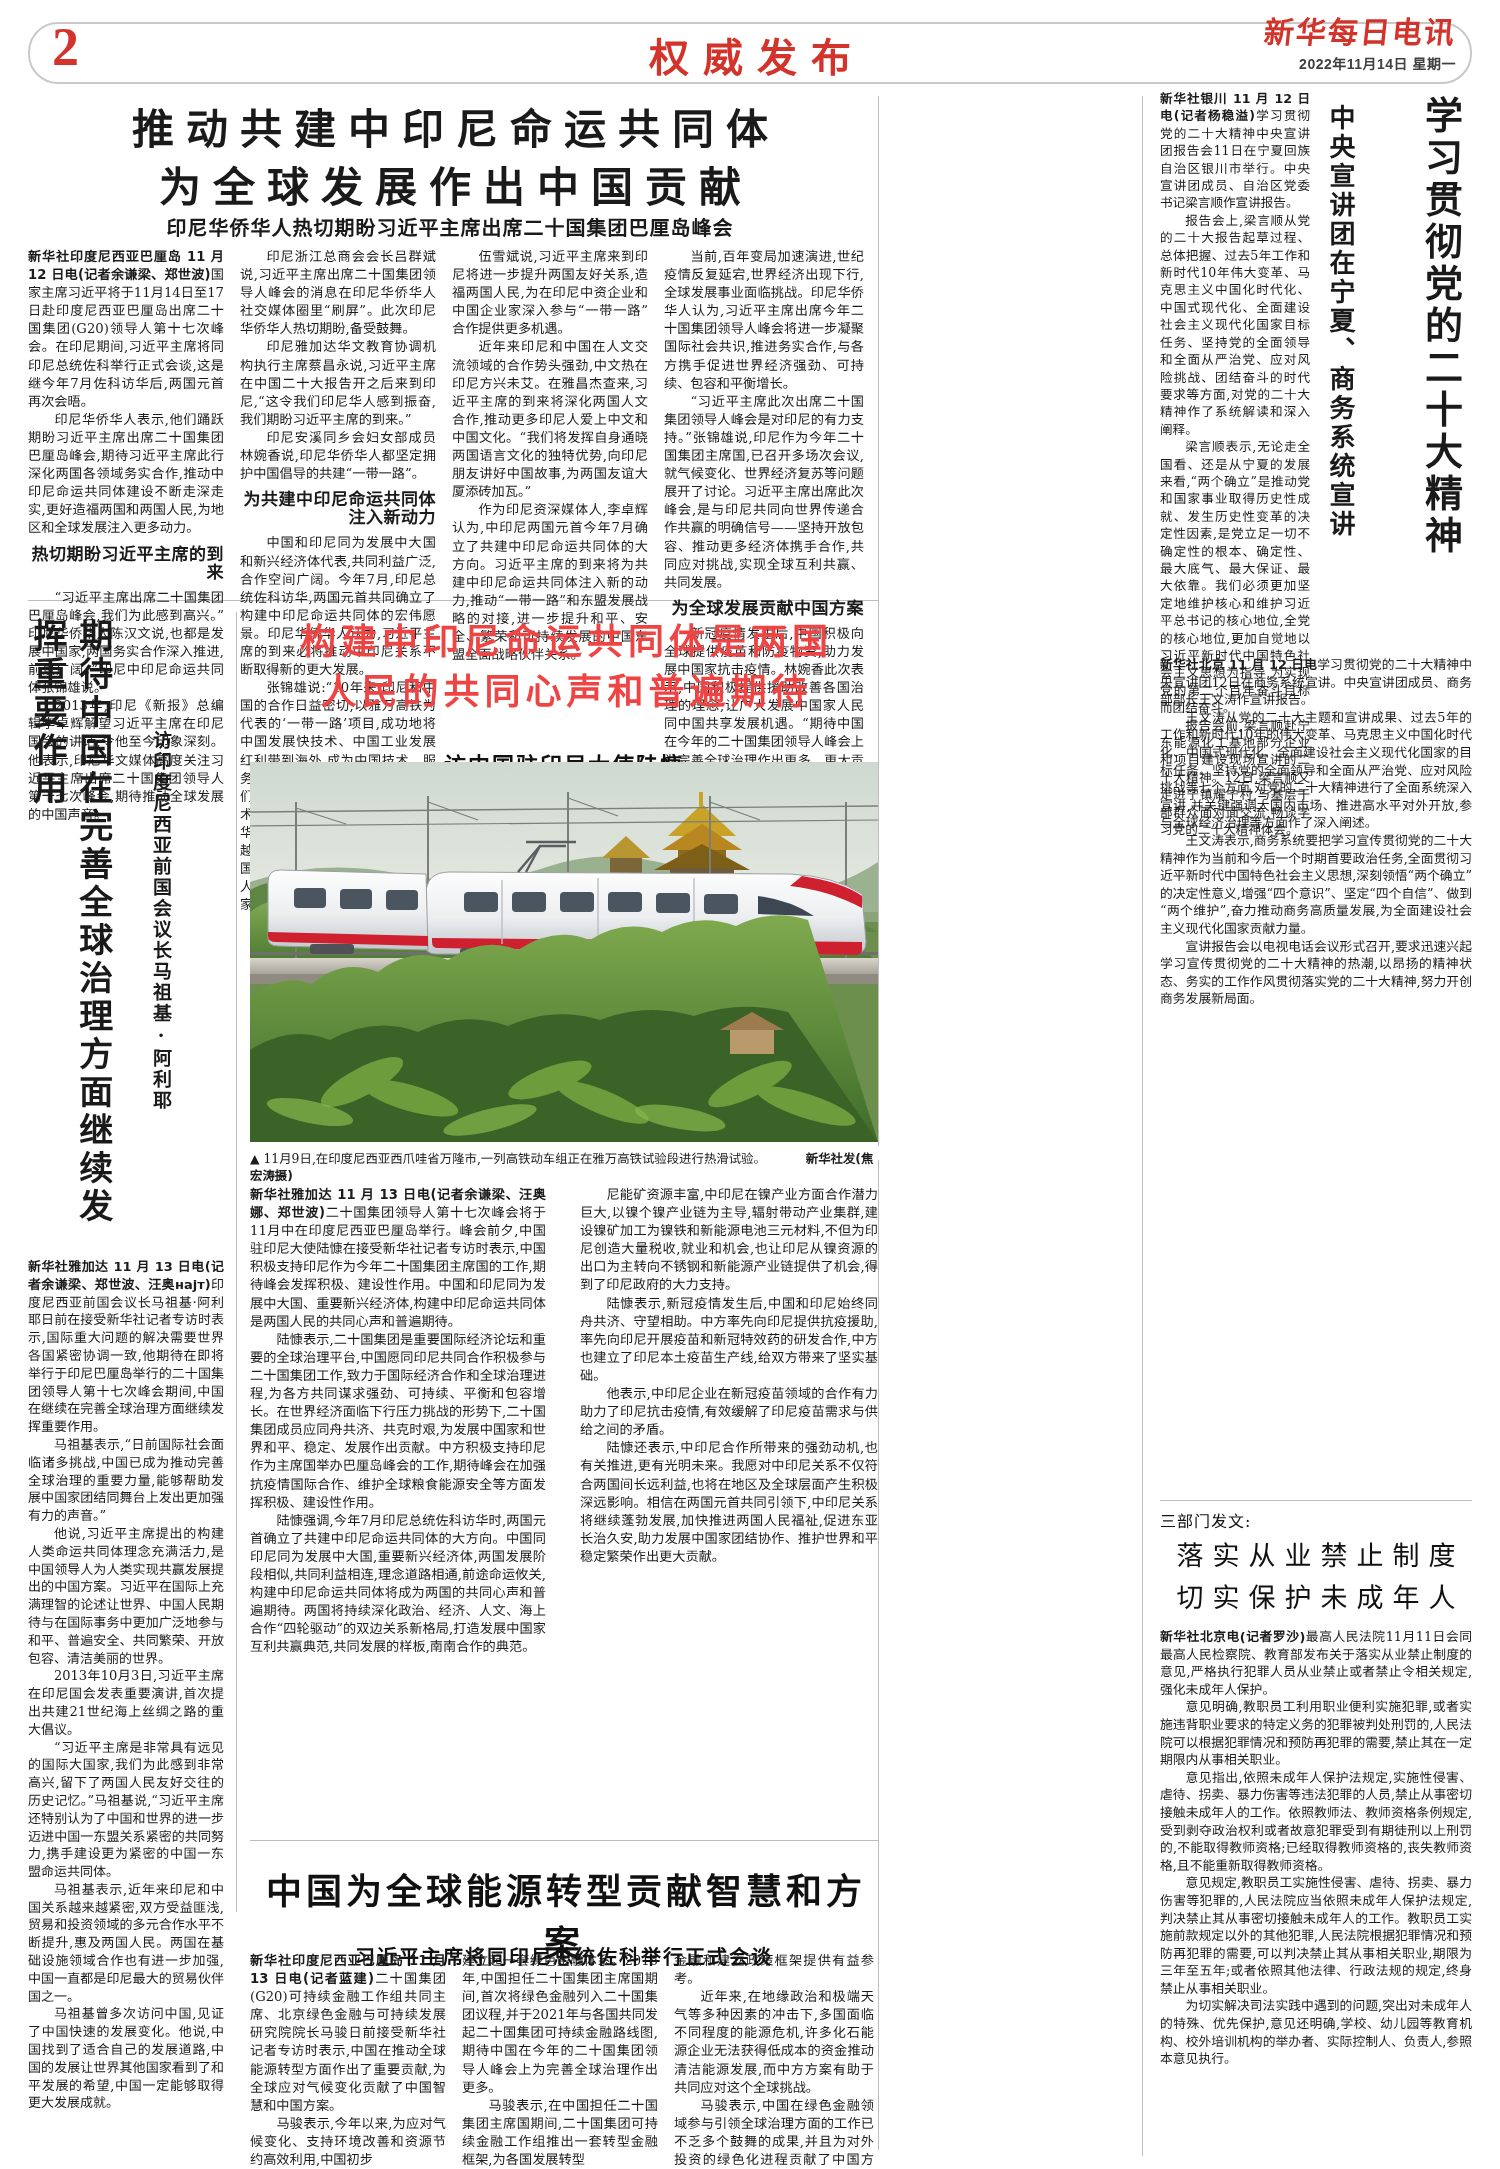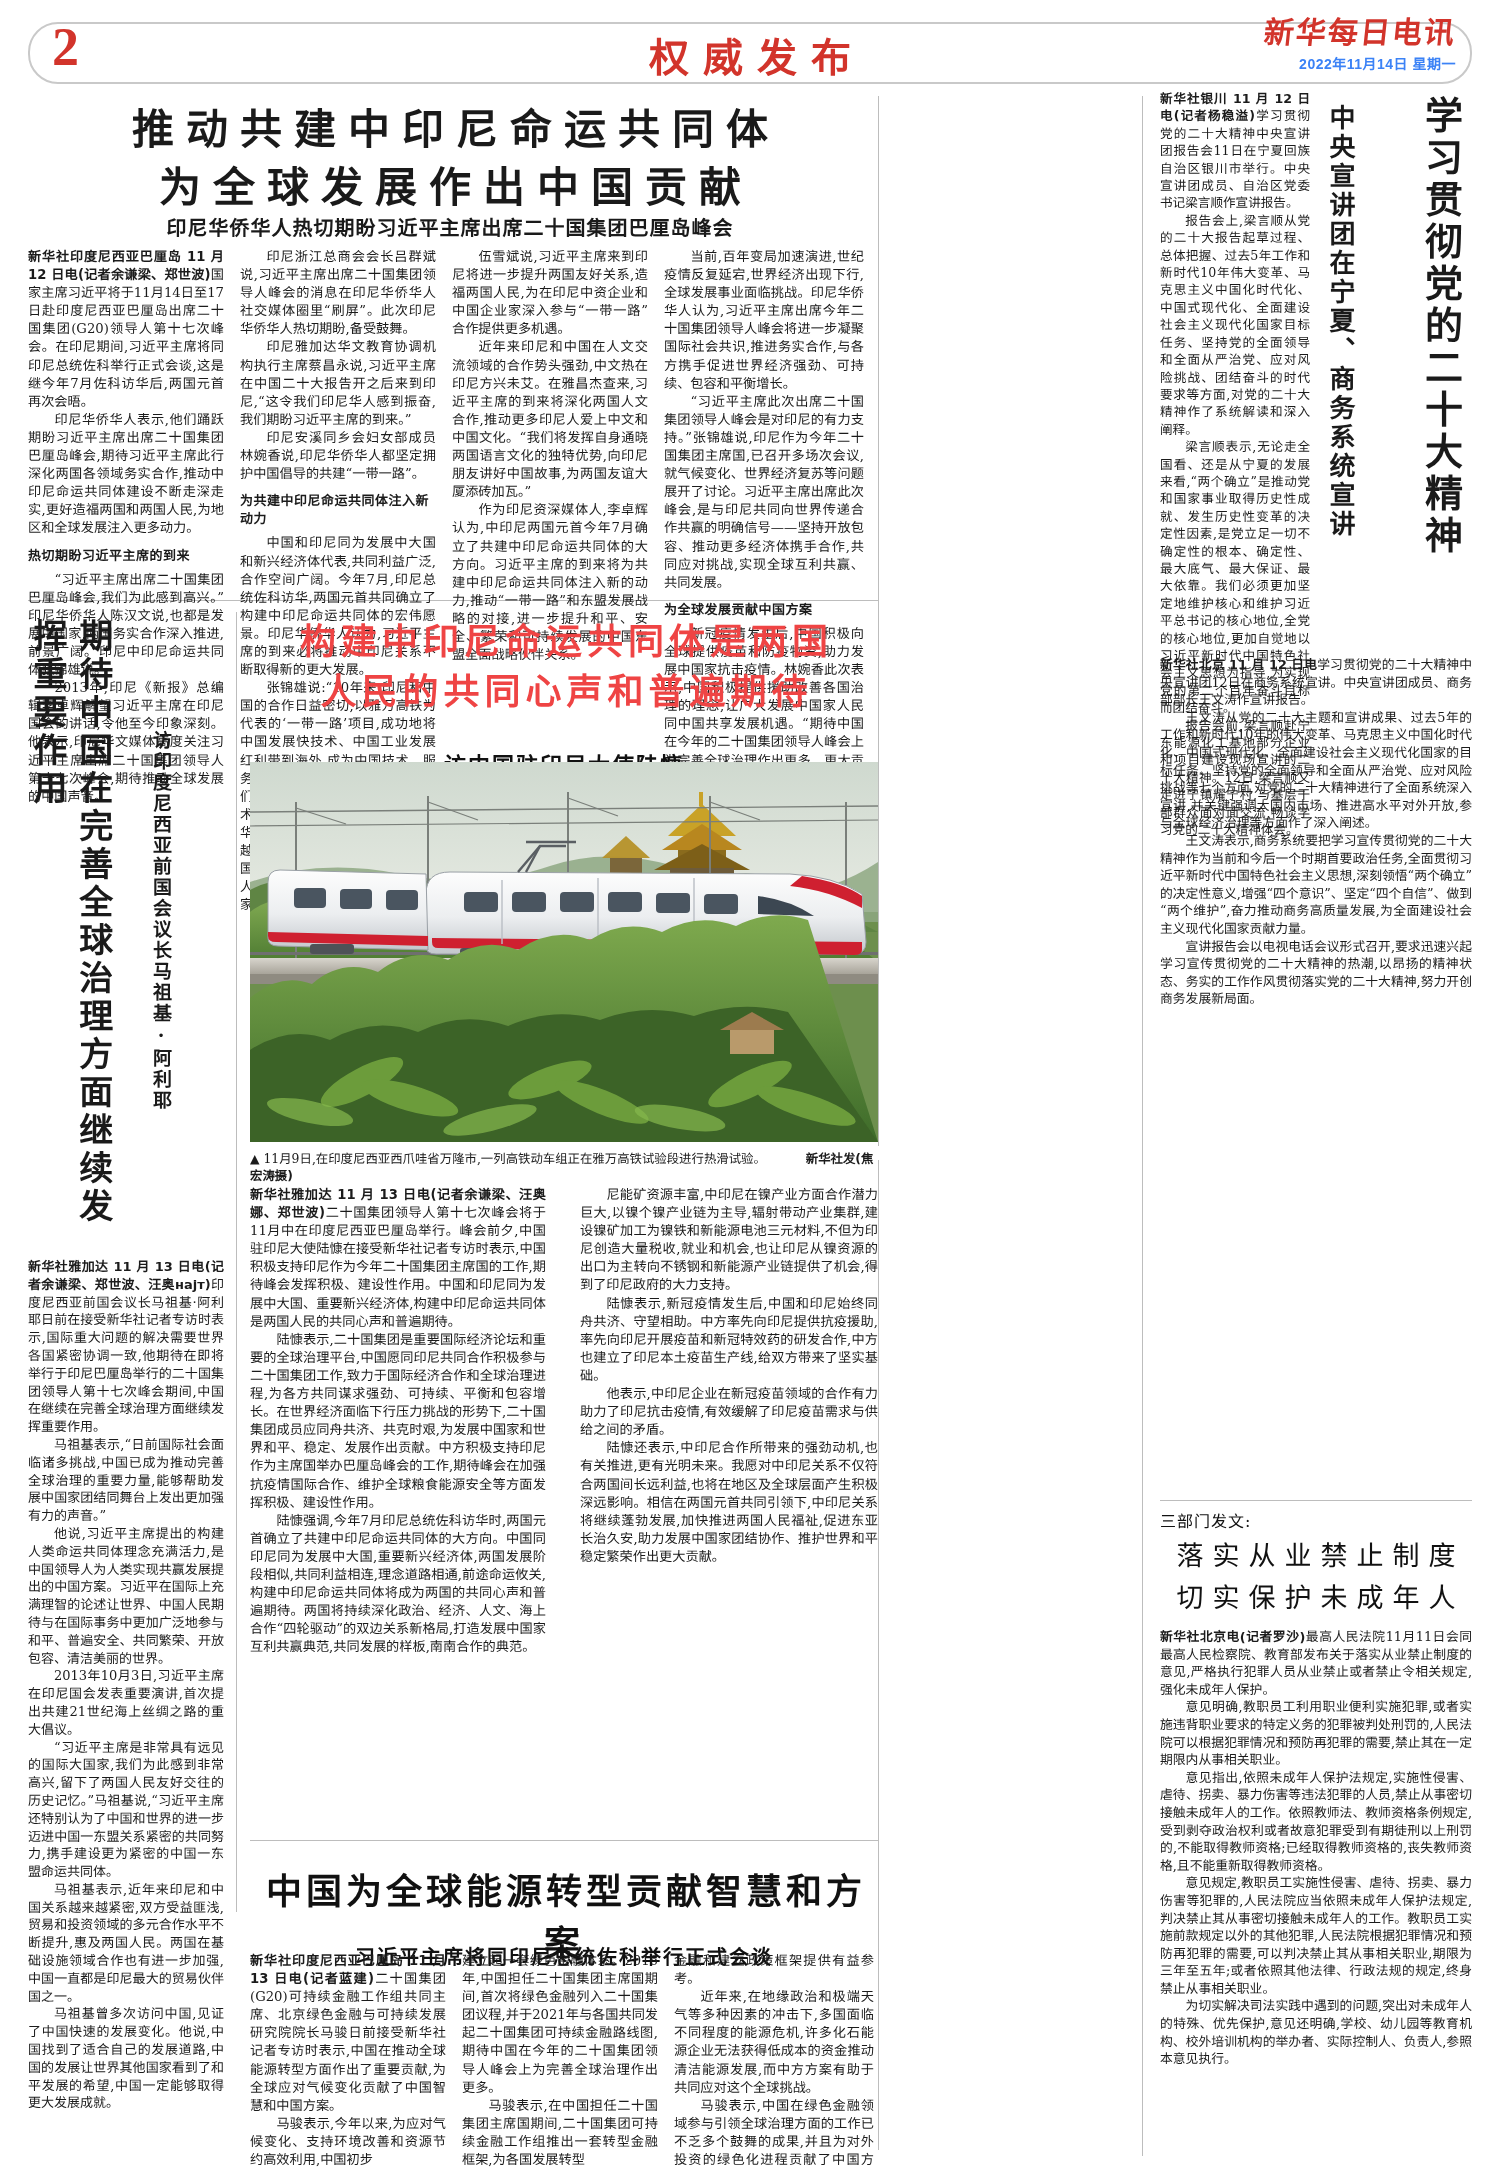--- a/index.html
+++ b/index.html
@@ -27,21 +27,21 @@
   }
   .nameplate{
     position:absolute;right:44px;top:16px;text-align:right;
   }
   .nameplate .np-logo{
     font-family:"DejaVu Serif",serif;font-weight:700;font-size:30px;
     color:#d2342b;letter-spacing:2px;line-height:1.1;
     transform:skewX(-6deg);
   }
   .nameplate .np-date{
-    font-family:"Liberation Sans",sans-serif;font-size:14px;color:#3b82f6;
+    font-family:"Liberation Sans",sans-serif;font-size:14px;color:#404040;
     margin-top:4px;letter-spacing:.5px;font-weight:600;
   }
 
   
   .vrule{position:absolute;width:1px;background:#bdbdbd;}
   .hrule{position:absolute;height:1px;background:#bdbdbd;}
 
   
   .hl-main{
     position:absolute;text-align:center;
@@ -50,22 +50,22 @@
   .hl-l1{left:40px;top:104px;width:820px;font-size:42px;letter-spacing:12px;text-indent:12px;line-height:1.25;}
   .hl-l2{left:40px;top:162px;width:820px;font-size:42px;letter-spacing:12px;text-indent:12px;line-height:1.25;}
   .hl-sub{
     position:absolute;left:40px;top:212px;width:820px;text-align:center;
     font-family:"DejaVu Serif",serif;font-weight:700;font-size:20px;
     letter-spacing:1px;color:#1a1a1a;
   }
 
   
   .sec-head{
-    font-family:Liberation Serif, serif;font-weight:700;font-size:13px;
-    text-align:left;margin:9px 0 6px;letter-spacing:.5px;
+    font-family:Liberation Mono, monospace;font-weight:700;font-size:17px;
+    text-align:right;margin:9px 0 6px;letter-spacing:.5px;
   }
 
   
   .col{
     position:absolute;
     font-family:"DejaVu Serif","Liberation Serif",serif;
     font-size:13.2px;line-height:18.1px;
     text-align:justify;text-justify:inter-ideograph;
     color:#1b1b1b;
   }

